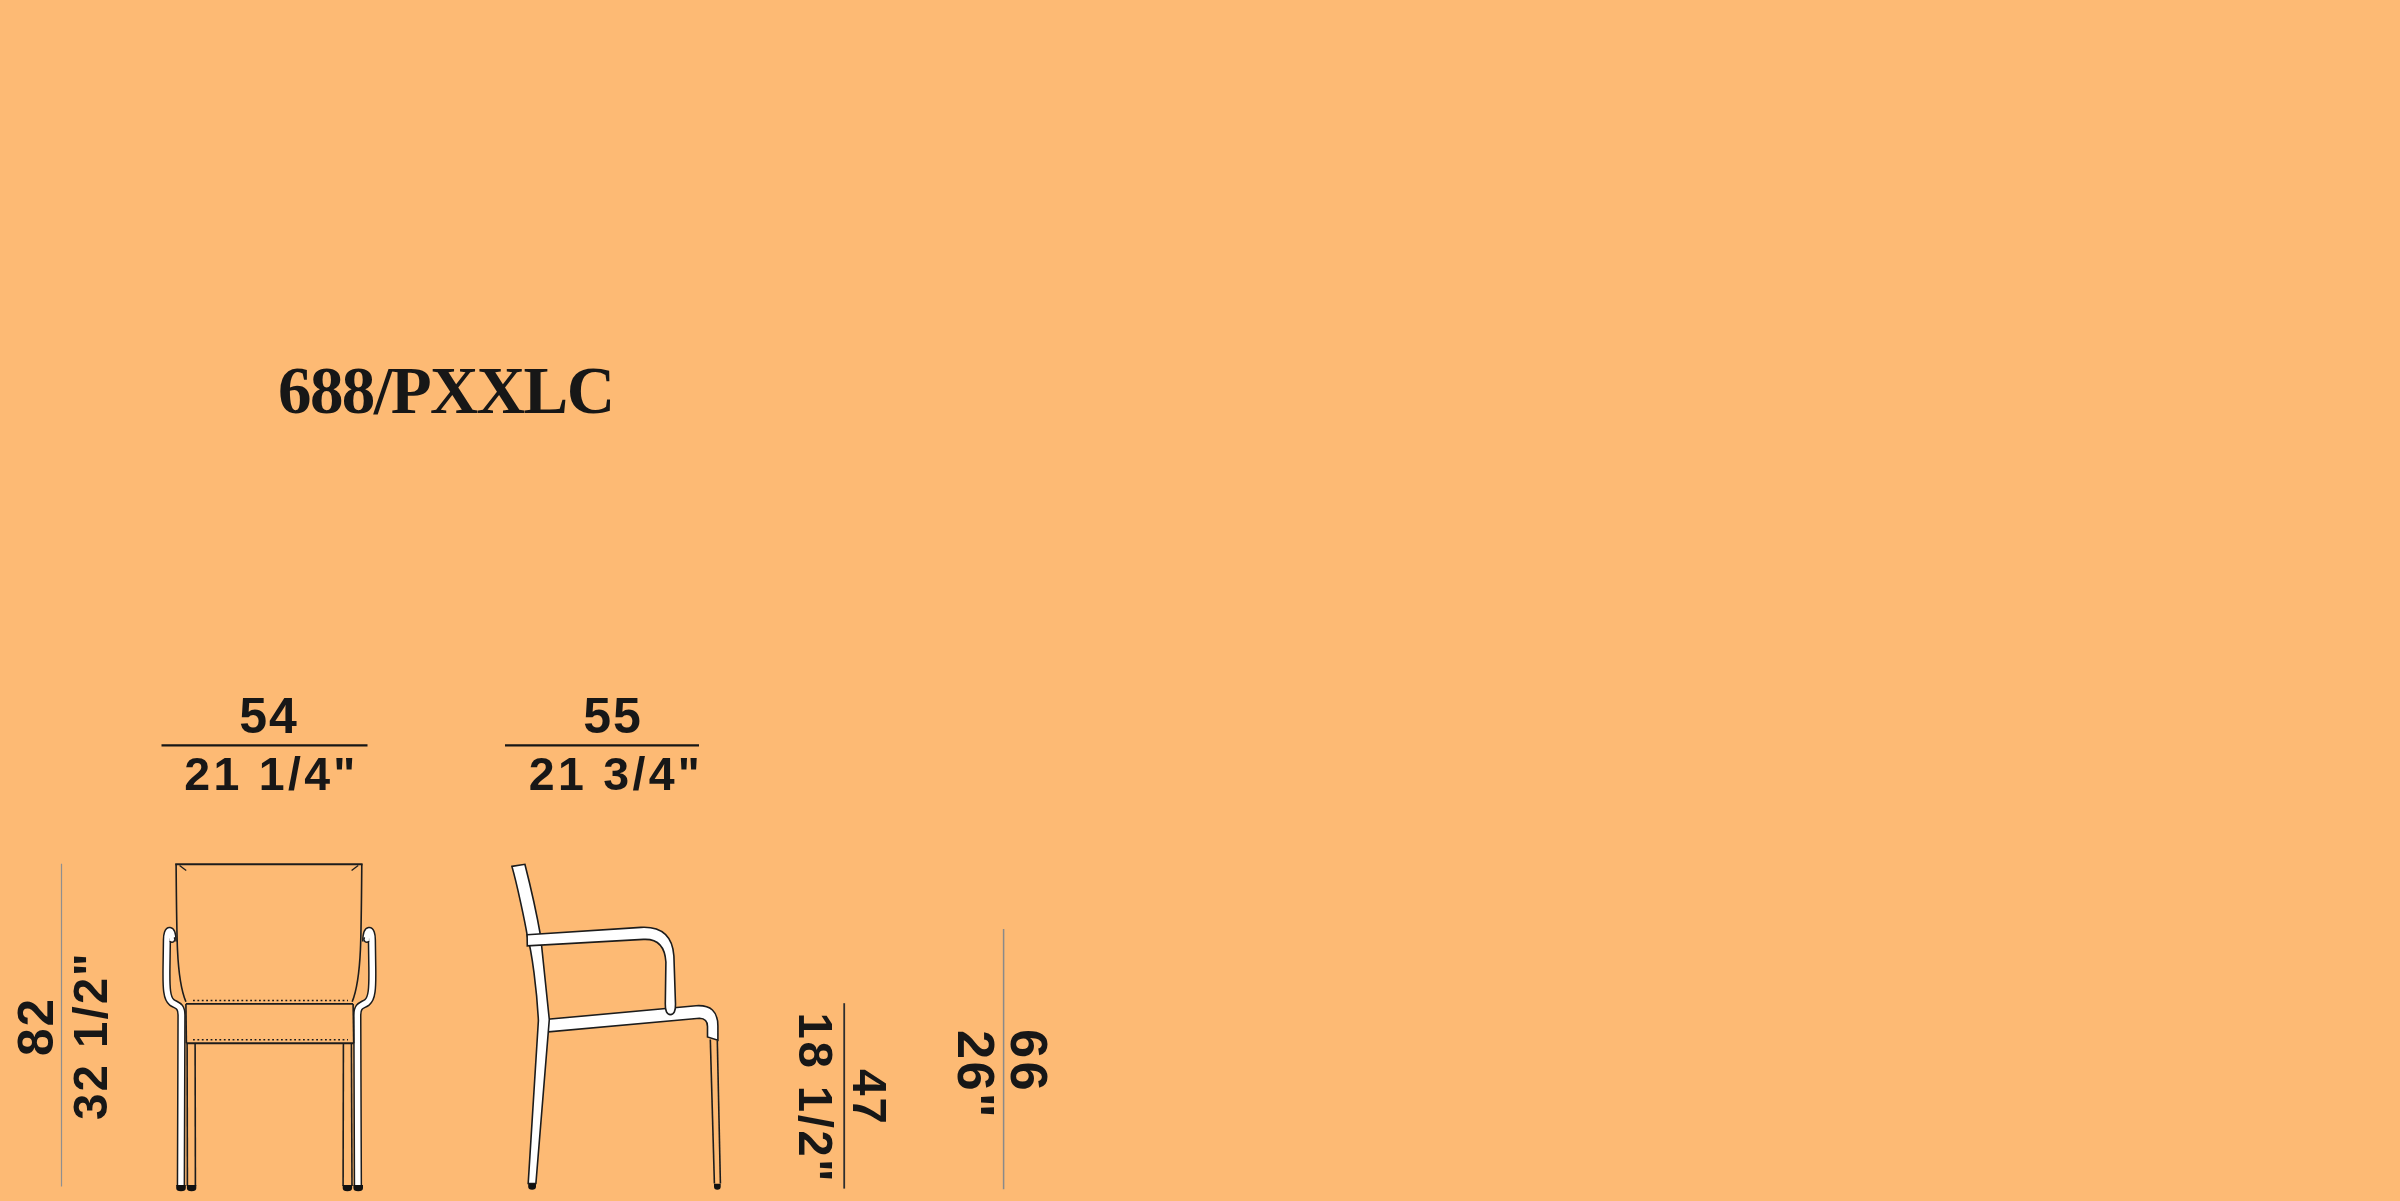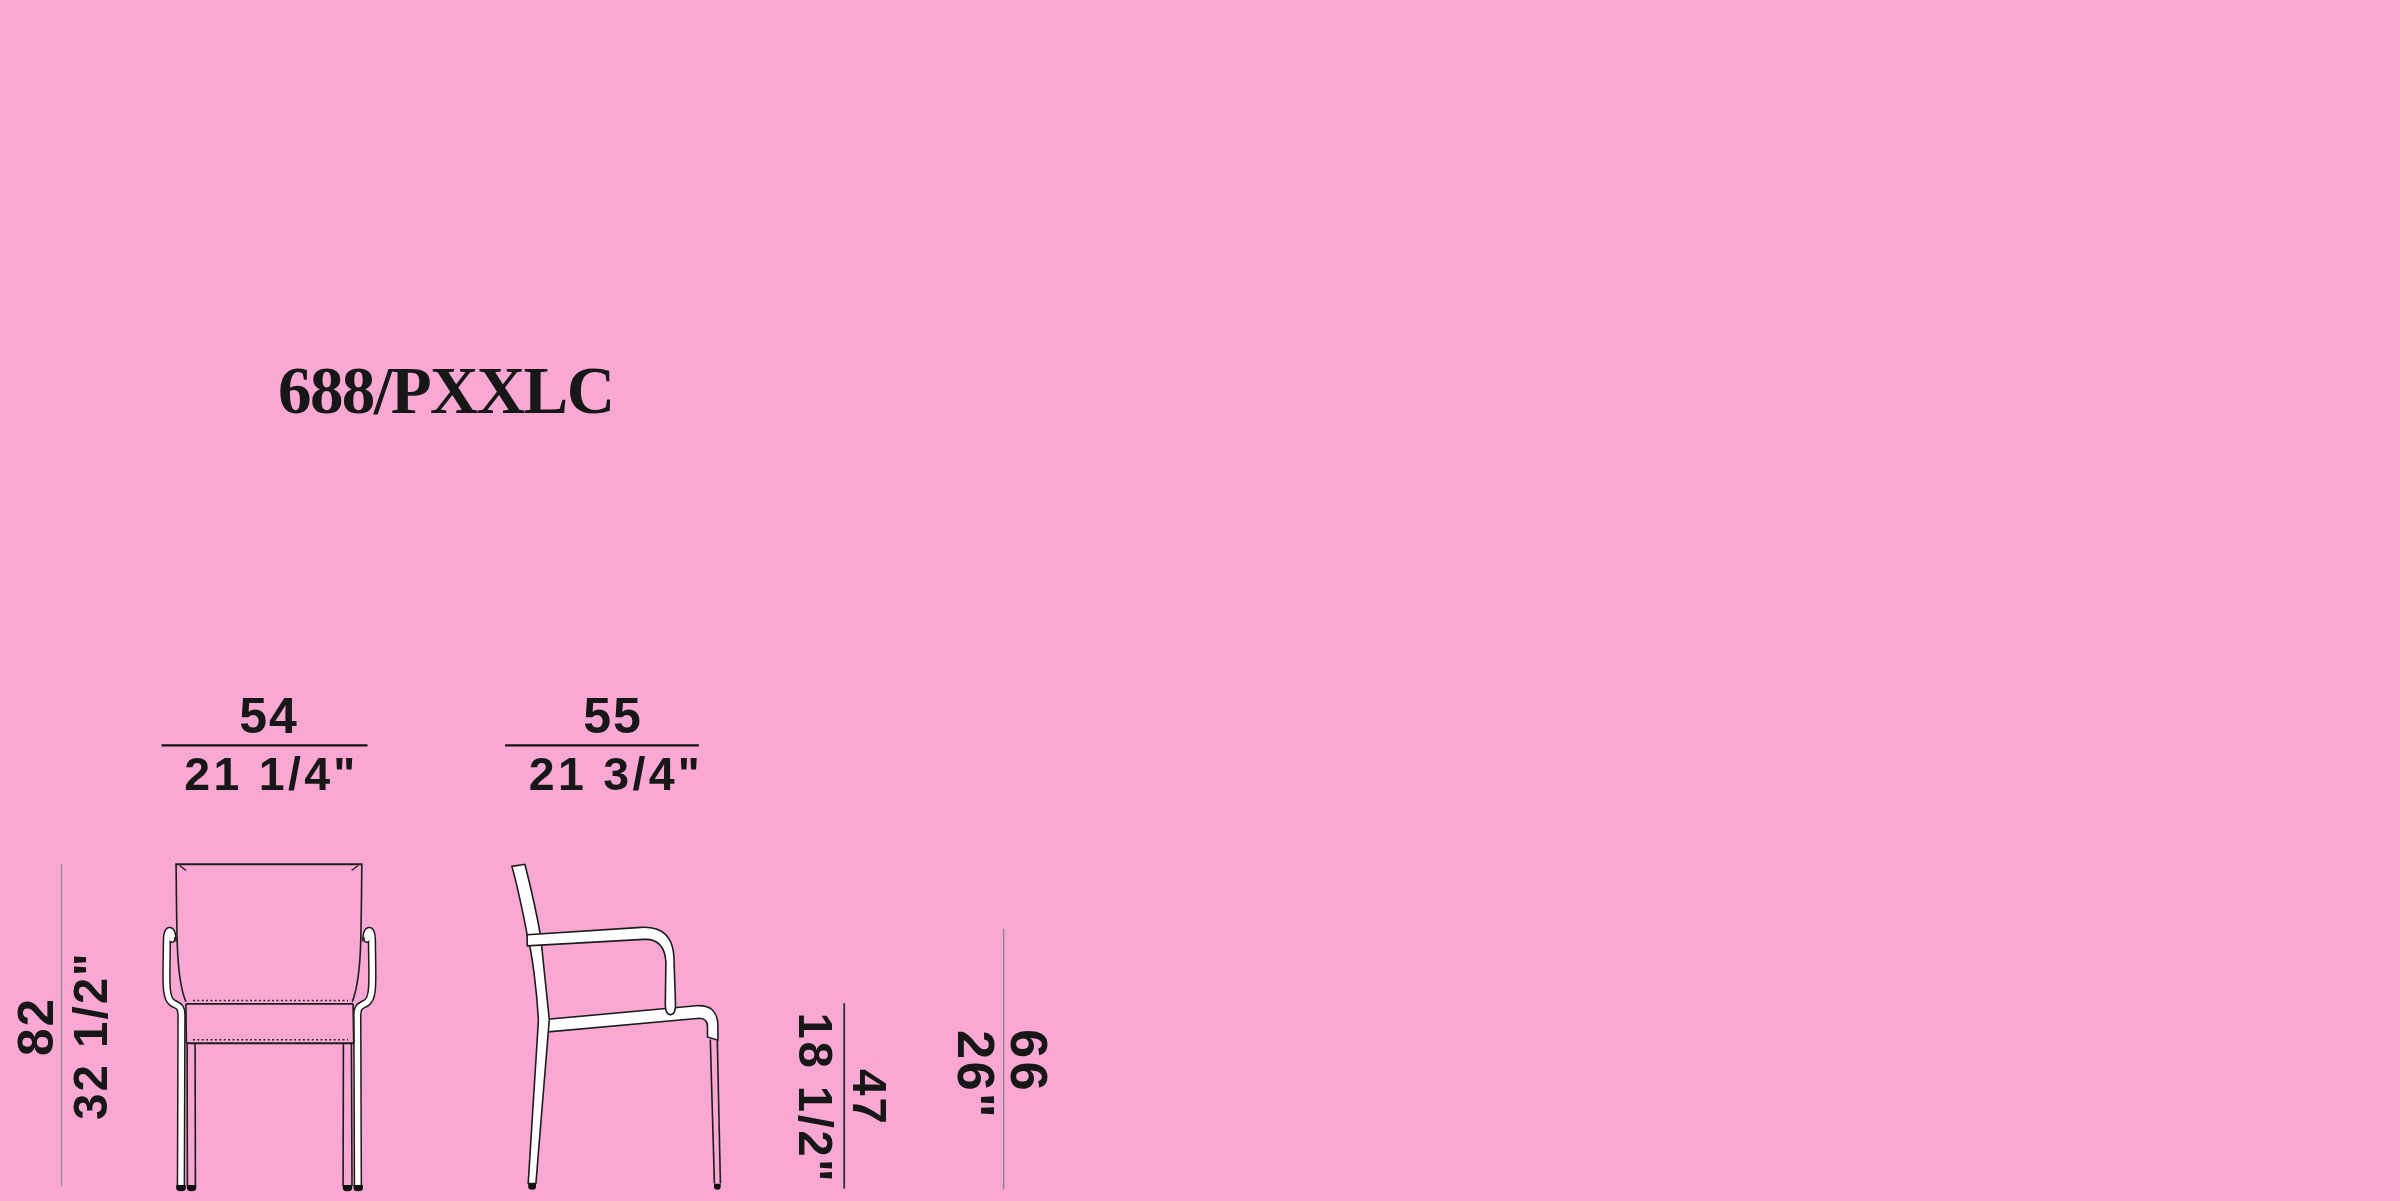--- a/index.html
+++ b/index.html
@@ -1,16 +1,16 @@
 <!DOCTYPE html>
 <html><head>
 <meta charset="utf-8">
 <style>
   html,body{margin:0;padding:0;background:#ffffff;}
-  .page{position:relative;width:2400px;height:1201px;background:#f9a8d4;overflow:hidden;}
+  .page{position:relative;width:2400px;height:1201px;background:#fdba74;overflow:hidden;}
   svg{position:absolute;left:0;top:0;}
   text{font-family:"Liberation Sans",sans-serif;font-weight:bold;fill:#171717;}
   .ttl{font-family:"Liberation Serif",serif;font-weight:bold;}
 </style>
 </head>
 <body>
 <div class="page">
 <svg width="2400" height="1201" viewBox="0 0 2400 1201">
 
   <text class="ttl" x="278" y="413" font-size="67" letter-spacing="-1.6">688/PXXLC</text>

